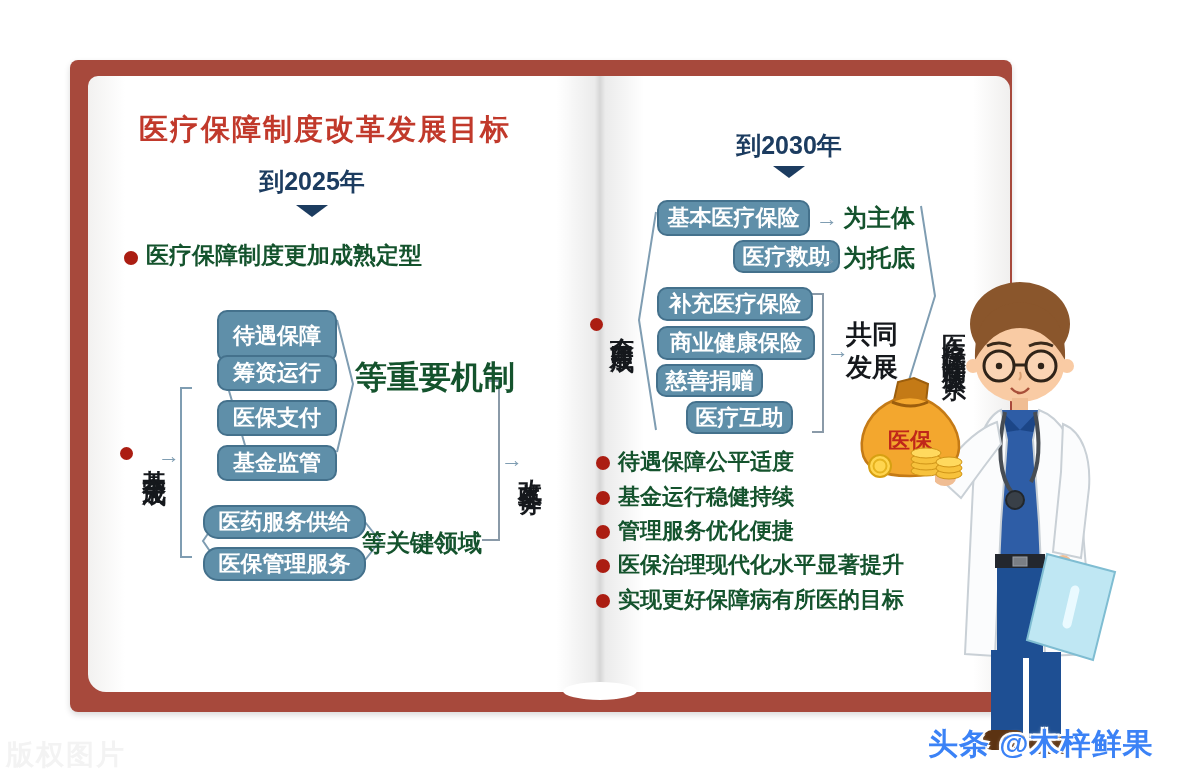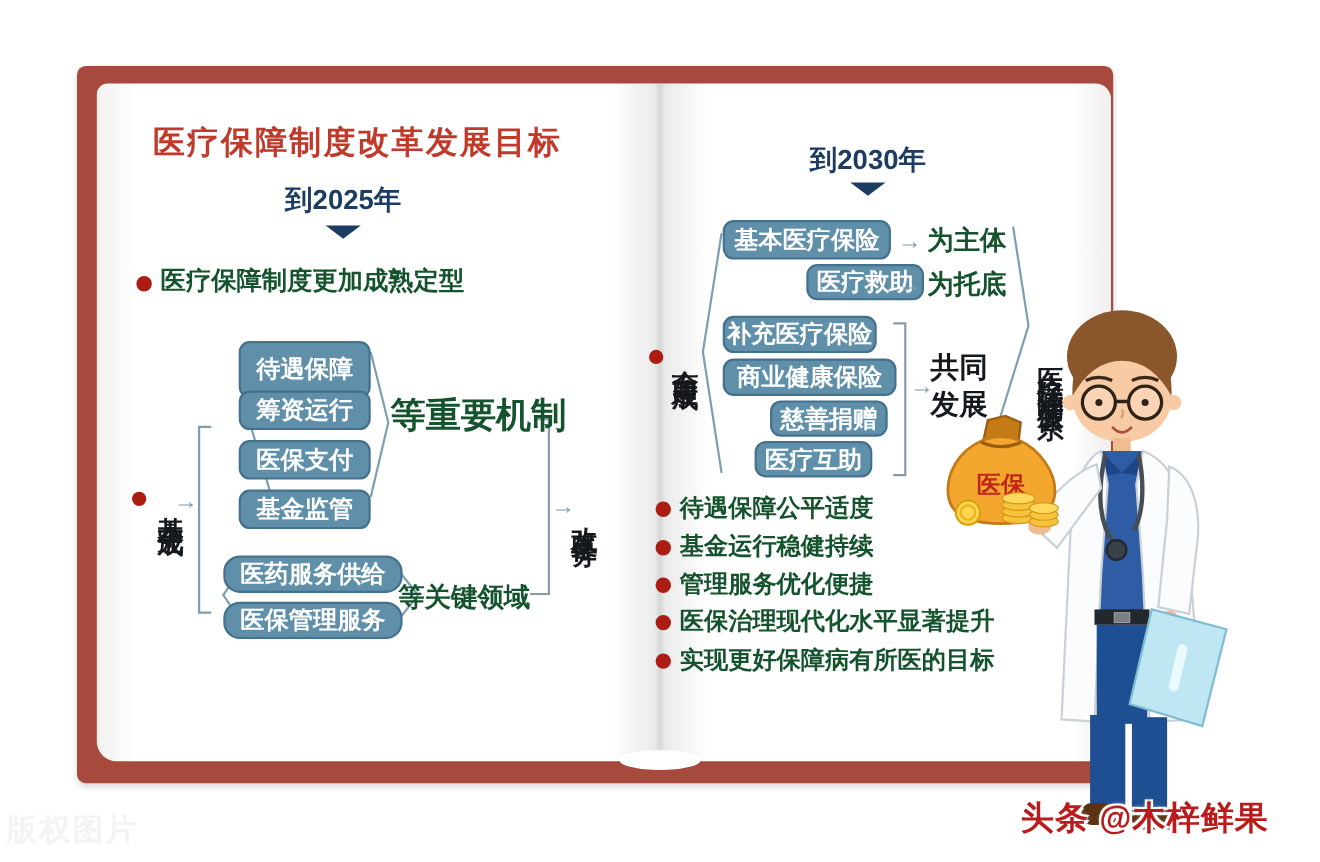--- a/index.html
+++ b/index.html
@@ -19,21 +19,21 @@
   .chev{width:0;height:0;border-left:16px solid transparent;border-right:16px solid transparent;border-top:12px solid #1c3c60;z-index:4;}
   .dot{width:14px;height:14px;border-radius:50%;background:#ab1d12;z-index:4;}
   .blk{color:#14532d;font-weight:bold;white-space:nowrap;z-index:4;}
   .box{background:#5f8fa9;border:2px solid #44718c;border-radius:10px;color:#ffffff;font-weight:bold;
        display:flex;align-items:center;justify-content:center;font-size:22px;box-sizing:border-box;z-index:4;white-space:nowrap;}
   .pill{border-radius:15px;}
   .vtext{writing-mode:vertical-rl;text-orientation:upright;font-weight:bold;color:#15181c;z-index:4;
          display:flex;align-items:center;justify-content:center;letter-spacing:4px;}
   .arrow{color:#7f9db2;font-size:22px;font-weight:bold;z-index:4;}
   .wrap4{width:56px;font-size:26px;line-height:1.25;font-weight:bold;color:#15181c;word-break:break-all;z-index:4;}
-  .wm-br{left:928px;top:724px;font-size:30px;font-weight:bold;color:#b91c1c;z-index:8;letter-spacing:1px;
+  .wm-br{left:928px;top:724px;font-size:30px;font-weight:bold;color:#3b82f6;z-index:8;letter-spacing:1px;
      text-shadow:-2px -2px 0 #fff,2px -2px 0 #fff,-2px 2px 0 #fff,2px 2px 0 #fff,0 0 5px #fff;}
   .wm-bl{left:6px;top:736px;font-size:28px;font-weight:bold;color:#f3f3f3;z-index:8;letter-spacing:2px;}
   svg{position:absolute;}
 </style>
 </head>
 <body>
 
 <div class="abs cover"></div>
 <div class="abs pages"></div>
 <div class="abs spine"></div>
@@ -82,23 +82,23 @@
 <div class="abs vtext" style="left:606px;top:262px;height:125px;font-size:24px;">全面建成</div>
 
 <div class="abs box" style="left:657px;top:200px;width:153px;height:36px;">基本医疗保险</div>
 <div class="abs arrow" style="left:816px;top:206px;">→</div>
 <div class="abs blk" style="left:843px;top:202px;font-size:24px;">为主体</div>
 
 <div class="abs box" style="left:685px;top:240px;width:107px;height:33px;margin-left:48px;">医疗救助</div>
 <div class="abs arrow" style="left:816px;top:245px;">→</div>
 <div class="abs blk" style="left:843px;top:242px;font-size:24px;">为托底</div>
 
-<div class="abs box" style="left:657px;top:287px;width:140px;height:34px;">补充医疗保险</div>
+<div class="abs box" style="left:657px;top:287px;width:156px;height:34px;">补充医疗保险</div>
 <div class="abs box" style="left:657px;top:326px;width:158px;height:34px;">商业健康保险</div>
-<div class="abs box" style="left:700px;top:364px;width:107px;height:33px;">慈善捐赠</div>
+<div class="abs box" style="left:656px;top:364px;width:107px;height:33px;">慈善捐赠</div>
 <div class="abs box" style="left:686px;top:401px;width:107px;height:33px;">医疗互助</div>
 <div class="abs arrow" style="left:827px;top:338px;">→</div>
 <div class="abs wrap4" style="left:846px;top:318px;">共同发展</div>
 
 <div class="abs vtext" style="left:938px;top:198px;height:282px;font-size:24px;letter-spacing:6px;">医疗保障制度体系</div>
 
 <div class="abs dot" style="left:596px;top:456px;"></div>
 <div class="abs blk" style="left:618px;top:447px;font-size:22px;">待遇保障公平适度</div>
 <div class="abs dot" style="left:596px;top:491px;"></div>
 <div class="abs blk" style="left:618px;top:482px;font-size:22px;">基金运行稳健持续</div>

